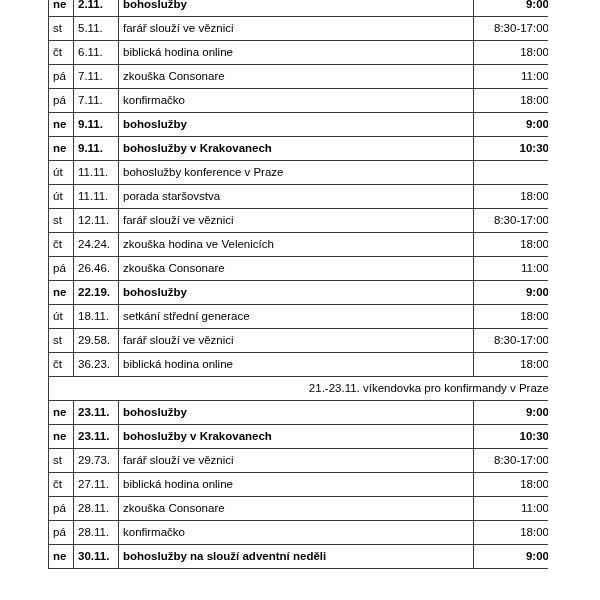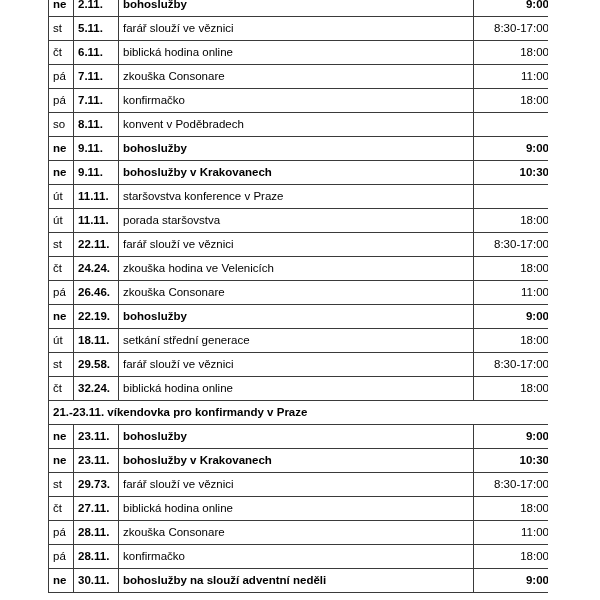--- a/index.html
+++ b/index.html
@@ -42,21 +42,21 @@
     border: 1px solid #3a3a3a;
     height: 23px;
     padding: 0 4px;
     vertical-align: middle;
     line-height: 1.15;
     white-space: nowrap;
     overflow: hidden;
   }
 
   td.cell-day  { text-align: left; }
-  td.cell-date { text-align: left; font-weight: bold; }
+  td.cell-date { text-align: left; }
   td.cell-desc { text-align: left; }
   td.cell-time { text-align: right; padding-right: 6px; }
 
   
   tr.row-highlight td {
     font-weight: bold;
     border-top-width: 2px;
     border-bottom-width: 2px;
     border-top-color: #1a1a1a;
     border-bottom-color: #1a1a1a;
@@ -66,22 +66,22 @@
   tr.row-highlight td.cell-desc,
   tr.row-highlight td.cell-time {
     border-left-width: 2px;
     border-right-width: 2px;
     border-left-color: #1a1a1a;
     border-right-color: #1a1a1a;
   }
 
   
   tr.row-note td {
-    text-align: left;
-    font-weight: bold;
+    text-align: right;
+    font-weight: normal;
     border-left-width: 2px;
     border-right-width: 2px;
     border-left-color: #1a1a1a;
     border-right-color: #1a1a1a;
   }
 </style>
 </head>
 <body>
 
 <div id="page">
@@ -116,53 +116,47 @@
           <td class="cell-date">7.11.</td>
           <td class="cell-desc">zkouška Consonare</td>
           <td class="cell-time">11:00</td>
         </tr>
         <tr class="row-event">
           <td class="cell-day">pá</td>
           <td class="cell-date">7.11.</td>
           <td class="cell-desc">konfirmačko</td>
           <td class="cell-time">18:00</td>
         </tr>
-        <tr class="row-event">
-          <td class="cell-day">so</td>
-          <td class="cell-date">8.11.</td>
-          <td class="cell-desc">konvent v Poděbradech</td>
-          <td class="cell-time"></td>
-        </tr>
         <tr class="row-event row-highlight">
           <td class="cell-day">ne</td>
           <td class="cell-date">9.11.</td>
           <td class="cell-desc">bohoslužby</td>
           <td class="cell-time">9:00</td>
         </tr>
         <tr class="row-event row-highlight">
           <td class="cell-day">ne</td>
           <td class="cell-date">9.11.</td>
           <td class="cell-desc">bohoslužby v Krakovanech</td>
           <td class="cell-time">10:30</td>
         </tr>
         <tr class="row-event">
           <td class="cell-day">út</td>
           <td class="cell-date">11.11.</td>
-          <td class="cell-desc">staršovstva konference v Praze</td>
+          <td class="cell-desc">bohoslužby konference v Praze</td>
           <td class="cell-time"></td>
         </tr>
         <tr class="row-event">
           <td class="cell-day">út</td>
           <td class="cell-date">11.11.</td>
           <td class="cell-desc">porada staršovstva</td>
           <td class="cell-time">18:00</td>
         </tr>
         <tr class="row-event">
           <td class="cell-day">st</td>
-          <td class="cell-date">22.11.</td>
+          <td class="cell-date">12.11.</td>
           <td class="cell-desc">farář slouží ve věznici</td>
           <td class="cell-time">8:30-17:00</td>
         </tr>
         <tr class="row-event">
           <td class="cell-day">čt</td>
           <td class="cell-date">24.24.</td>
           <td class="cell-desc">zkouška hodina ve Velenicích</td>
           <td class="cell-time">18:00</td>
         </tr>
         <tr class="row-event">
@@ -184,21 +178,21 @@
           <td class="cell-time">18:00</td>
         </tr>
         <tr class="row-event">
           <td class="cell-day">st</td>
           <td class="cell-date">29.58.</td>
           <td class="cell-desc">farář slouží ve věznici</td>
           <td class="cell-time">8:30-17:00</td>
         </tr>
         <tr class="row-event">
           <td class="cell-day">čt</td>
-          <td class="cell-date">32.24.</td>
+          <td class="cell-date">36.23.</td>
           <td class="cell-desc">biblická hodina online</td>
           <td class="cell-time">18:00</td>
         </tr>
         <tr class="row-note">
           <td colspan="4">21.-23.11. víkendovka pro konfirmandy v Praze</td>
         </tr>
         <tr class="row-event row-highlight">
           <td class="cell-day">ne</td>
           <td class="cell-date">23.11.</td>
           <td class="cell-desc">bohoslužby</td>

